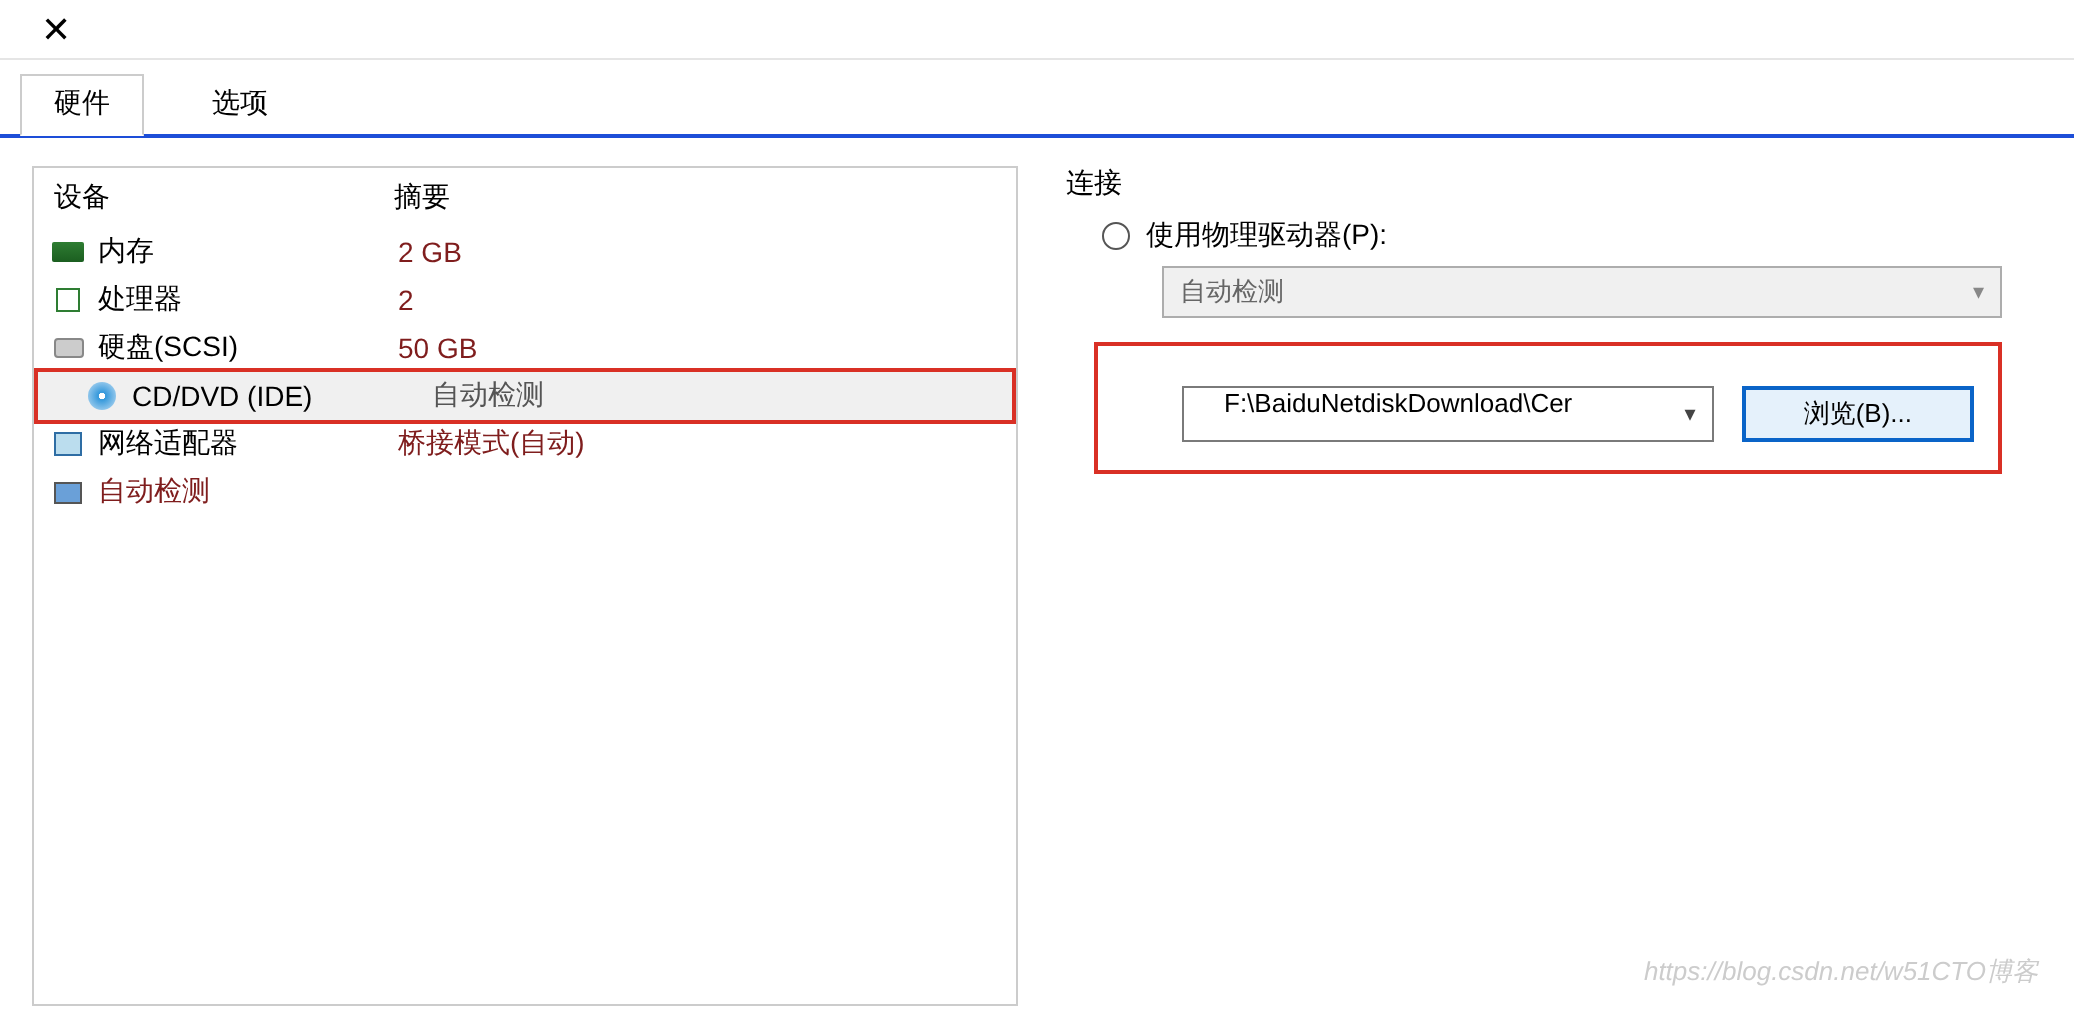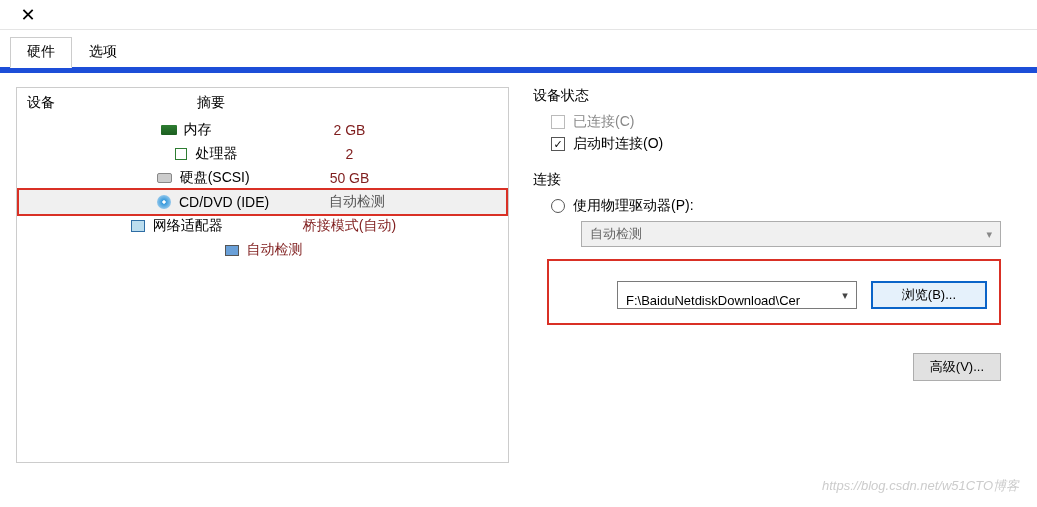--- a/index.html
+++ b/index.html
@@ -22,21 +22,22 @@
     }
     .titlebar .title { flex: 1; font-size: 14px; }
     .close-btn {
       width: 40px; height: 24px;
       display: flex; align-items: center; justify-content: center;
       font-size: 18px; cursor: pointer;
     }
     .tabs {
       display: flex;
       padding: 6px 10px 0 10px;
-      border-bottom: 6px solid #1d4ed8;
+      border-bottom: 2px solid #1d4ed8;
+      gap: 17px;
     }
     .tab {
       padding: 5px 16px 6px 16px;
       border: 1px solid transparent;
       font-size: 14px;
       cursor: pointer;
       position: relative;
       top: 1px;
     }
     .tab.active {
@@ -45,37 +46,36 @@
       background: #fff;
     }
     .content {
       display: flex;
       padding: 14px 16px;
       gap: 24px;
     }
     .left-panel {
       width: 510px;
       border: 1px solid #ccc;
-      height: 376px;
+      height: 420px;
       overflow: hidden;
     }
     .dev-header {
       display: flex;
       padding: 6px 10px;
       font-size: 14px;
     }
     .dev-header .col-dev { width: 170px; }
     .dev-list { }
     .dev-row {
       display: flex;
       align-items: center;
       padding: 3px 8px;
       font-size: 14px;
       cursor: pointer;
-      justify-content: center;
     }
     .dev-row.selected {
       background: #f0f0f0;
       border: 2px solid #d93025;
       margin: -2px 0;
       position: relative;
       z-index: 1;
       padding-left: 23px;
     }
     .dev-icon {
@@ -142,26 +142,25 @@
       margin-left: -4px;
     }
     .iso-row {
       display: flex; align-items: center; gap: 14px;
       margin: 10px 0 0 30px;
     }
     .iso-combo {
       flex: 1;
       height: 28px;
       border: 1px solid #7a7a7a;
-      display: flex; align-items: flex-end;
-      padding: 0 24px 0 8px;
+      display: flex; align-items: flex-start;
+      padding: 0 24px 0 20px;
       position: relative;
       font-size: 13px;
       background: #fff;
-      margin-left: 26px;
     }
     .iso-combo .chev {
       position: absolute; right: 8px; top: 50%; transform: translateY(-50%);
       color: #444; font-size: 11px;
     }
     .browse-btn {
       height: 28px;
       padding: 0 29px;
       border: 2px solid #0a64c8;
       background: #e5f1fb;
@@ -254,33 +253,20 @@
       <div class="dev-row">
         <span class="dev-icon">
             <span class="ic-disp"></span>
           </span>
         <span class="dev-summary">自动检测</span>
       </div>
     </div>
   </div>
 
   <div class="right-panel">
-    <div class="group">
-      <div class="group-label">设备状态</div>
-      <div class="group-body">
-        <div class="check-row">
-          <span class="checkbox disabled"></span>
-          <span class="disabled-text">已连接(C)</span>
-        </div>
-        <div class="check-row">
-          <span class="checkbox checked"></span>
-          <span>启动时连接(O)</span>
-        </div>
-      </div>
-    </div>
 
     <div class="group">
       <div class="group-label">连接</div>
       <div class="group-body">
         <div class="radio-row">
           <span class="radio"></span>
           <span>使用物理驱动器(P):</span>
         </div>
         <div class="combo">
           <span>自动检测</span>
@@ -292,19 +278,16 @@
             <div class="iso-combo">
               <span>F:\BaiduNetdiskDownload\Cer</span>
               <span class="chev">▾</span>
             </div>
             <button class="browse-btn">浏览(B)...</button>
           </div>
         </div>
       </div>
     </div>
 
-    <div class="adv-btn-wrap">
-      <button class="adv-btn">高级(V)...</button>
-    </div>
   </div>
 </div>
 
 <div class="watermark">https://blog.csdn.net/w51CTO博客</div>
 
 </body></html>

